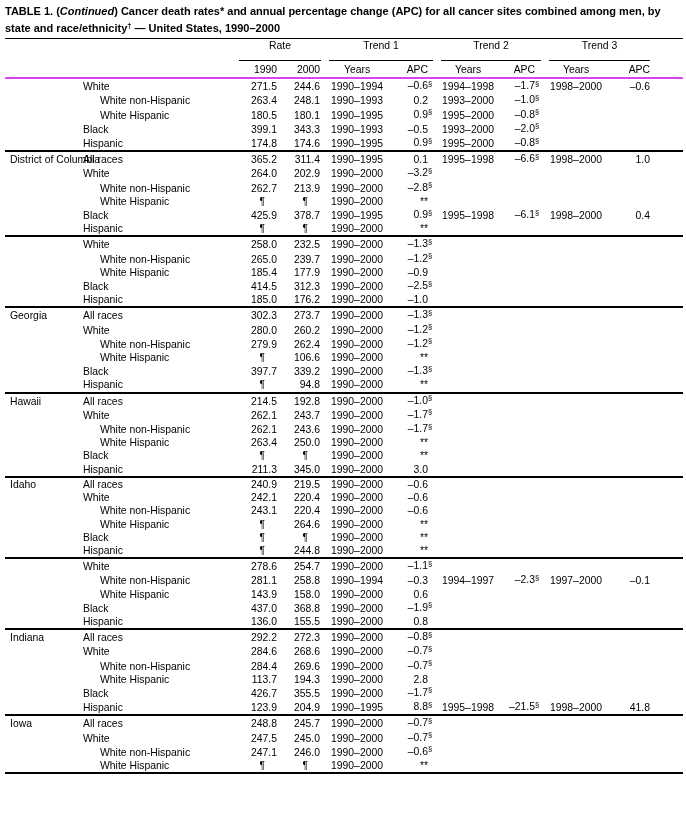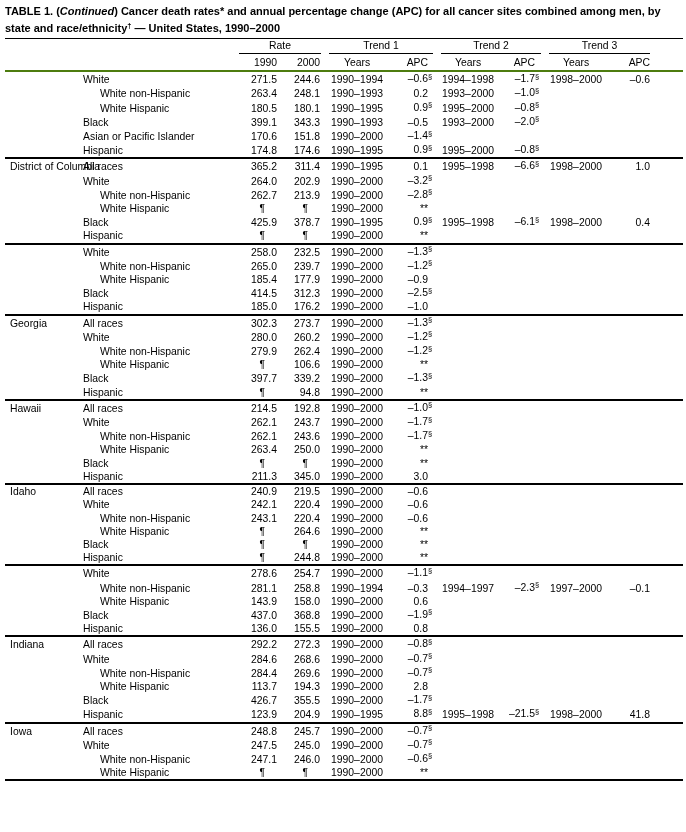--- a/index.html
+++ b/index.html
@@ -23,23 +23,23 @@
     border-bottom:2.5px solid #000;
   }
   col.c-state {width:75px;} col.c-race {width:155px;}
   col.c-r90 {width:45px;}  col.c-r00 {width:45px;}
   col.c-t1y {width:64px;}  col.c-t1a {width:48px;}
   col.c-t2y {width:62px;}  col.c-t2a {width:46px;}
   col.c-t3y {width:62px;}  col.c-t3a {width:76px;}
 
   thead th { font-weight:normal; font-size:10.4px; padding:0; }
   tr.grow th { border-top:1px solid #000; height:15px; vertical-align:bottom; }
-  .gl { border-bottom:1.5px solid #000; margin:0 4px; padding-bottom:1px; }
+  .gl { border-bottom:1.5px solid #000; margin:0 4px; padding-bottom:8px; }
   .gl.t3 { margin-right:33px; }
-  tr.crow th { height:16px; vertical-align:middle; border-bottom:2px solid #4d7c0f; }
+  tr.crow th { height:16px; vertical-align:middle; border-bottom:2px solid #d946ef; }
 
   tbody { border-top:2px solid #000; }
   tbody:first-of-type { border-top:none; }
   td { padding:0; height:13.2px; vertical-align:bottom; white-space:nowrap; overflow:visible; }
 
   .state { padding-left:5px; text-align:left; }
   .race  { padding-left:3px; text-align:left; }
   .race.indent { padding-left:20px; }
 
   .num  { text-align:right; }
@@ -157,32 +157,20 @@
           <td class="num r00">343.3</td>
           <td class="yrs">1990–1993</td>
           <td class="apc a1">–0.5</td>
           <td class="yrs">1993–2000</td>
           <td class="apc a2"><span>–2.0</span><span class="sup">§</span></td>
           <td class="yrs"></td>
           <td class="apc a3"></td>
         </tr>
         <tr>
           <td class="state"></td>
-          <td class="race">Asian or Pacific Islander</td>
-          <td class="num r90">170.6</td>
-          <td class="num r00">151.8</td>
-          <td class="yrs">1990–2000</td>
-          <td class="apc a1"><span>–1.4</span><span class="sup">§</span></td>
-          <td class="yrs"></td>
-          <td class="apc a2"></td>
-          <td class="yrs"></td>
-          <td class="apc a3"></td>
-        </tr>
-        <tr>
-          <td class="state"></td>
           <td class="race">Hispanic</td>
           <td class="num r90">174.8</td>
           <td class="num r00">174.6</td>
           <td class="yrs">1990–1995</td>
           <td class="apc a1"><span>0.9</span><span class="sup">§</span></td>
           <td class="yrs">1995–2000</td>
           <td class="apc a2"><span>–0.8</span><span class="sup">§</span></td>
           <td class="yrs"></td>
           <td class="apc a3"></td>
         </tr>

